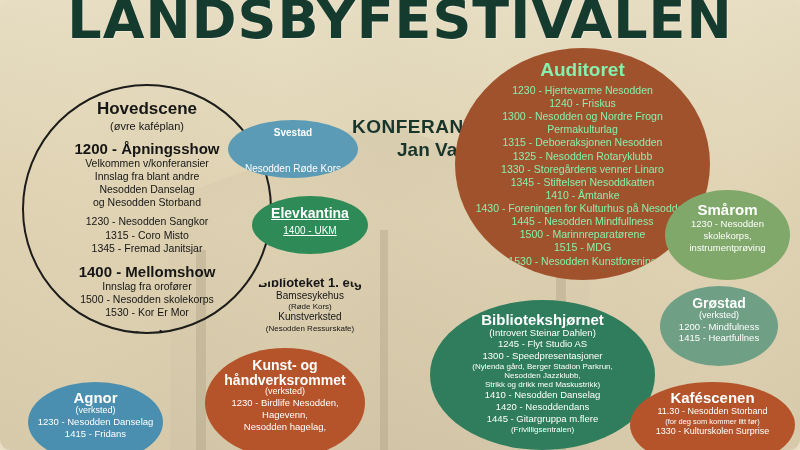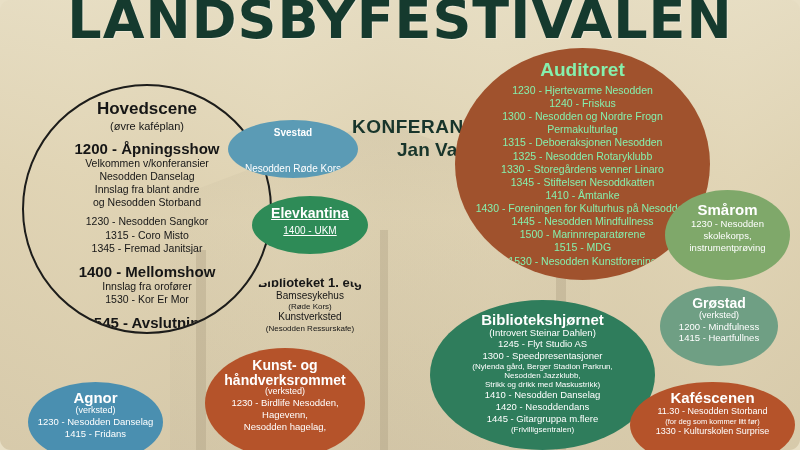--- a/index.html
+++ b/index.html
@@ -261,29 +261,30 @@
   <div class="konferansier">
     <div class="k-line1">KONFERANSIER</div>
     <div class="k-line2">Jan Vardøen</div>
   </div>
 
   <div class="blob" id="hovedscene">
     <div class="b-title">Hovedscene</div>
     <div class="b-sub">(øvre kaféplan)</div>
     <div class="hs-big">1200 - Åpningsshow</div>
     <div class="b-line">Velkommen v/konferansier</div>
+    <div class="b-line">Innslag fra blant andre</div>
     <div class="b-line">Nesodden Danselag</div>
-    <div class="b-line">Innslag fra blant andre</div>
     <div class="b-line">og Nesodden Storband</div>
     <div class="hs-gap"></div>
     <div class="b-line">1230 - Nesodden Sangkor</div>
     <div class="b-line">1315 - Coro Misto</div>
     <div class="b-line">1345 - Fremad Janitsjar</div>
     <div class="hs-big">1400 - Mellomshow</div>
     <div class="b-line">Innslag fra orofører</div>
+    <div class="b-line">1500 - Nesodden skolekorps</div>
     <div class="b-line">1530 - Kor Er Mor</div>
     <div class="hs-big">1545 - Avslutning</div>
   </div>
 
   <div class="blob" id="auditoret">
     <div class="b-title">Auditoret</div>
     <div class="b-line">1230 - Hjertevarme Nesodden</div>
     <div class="b-line">1240 - Friskus</div>
     <div class="b-line">1300 - Nesodden og Nordre Frogn</div>
     <div class="b-line">Permakulturlag</div>

